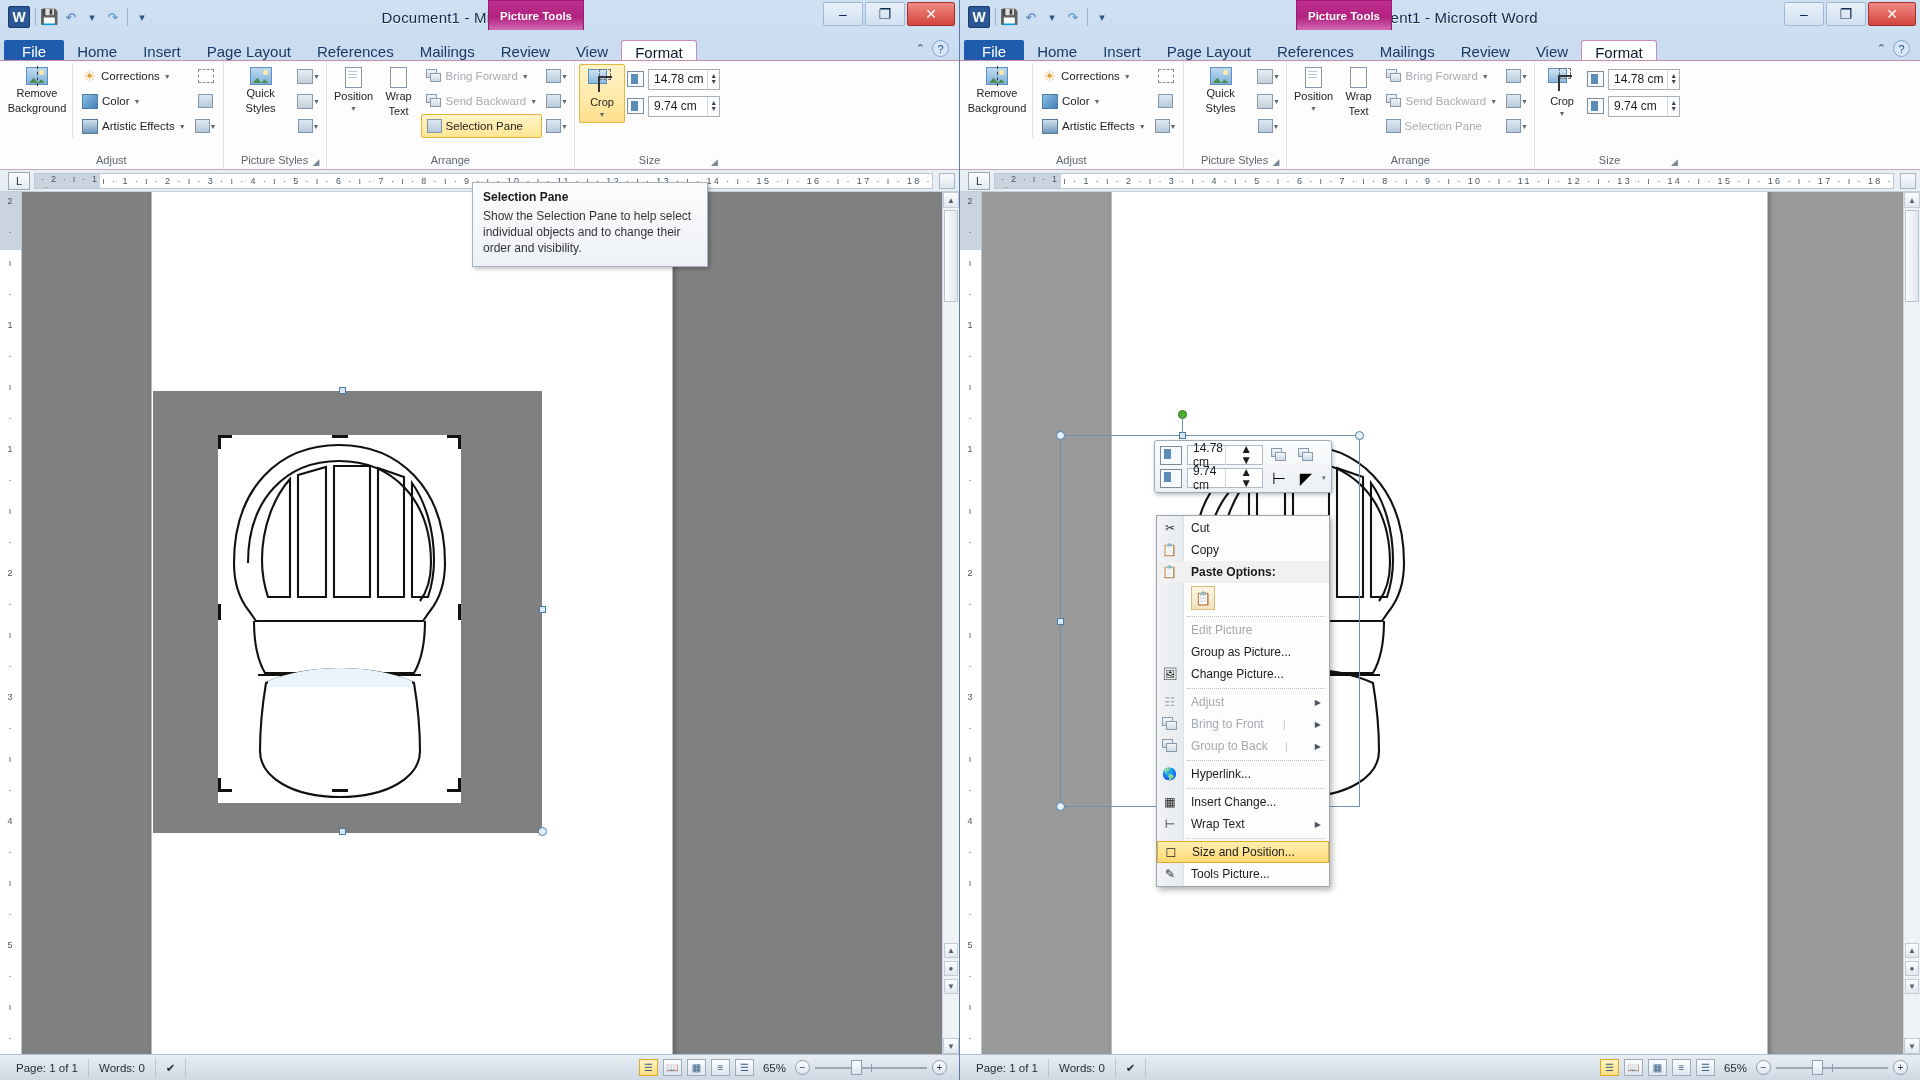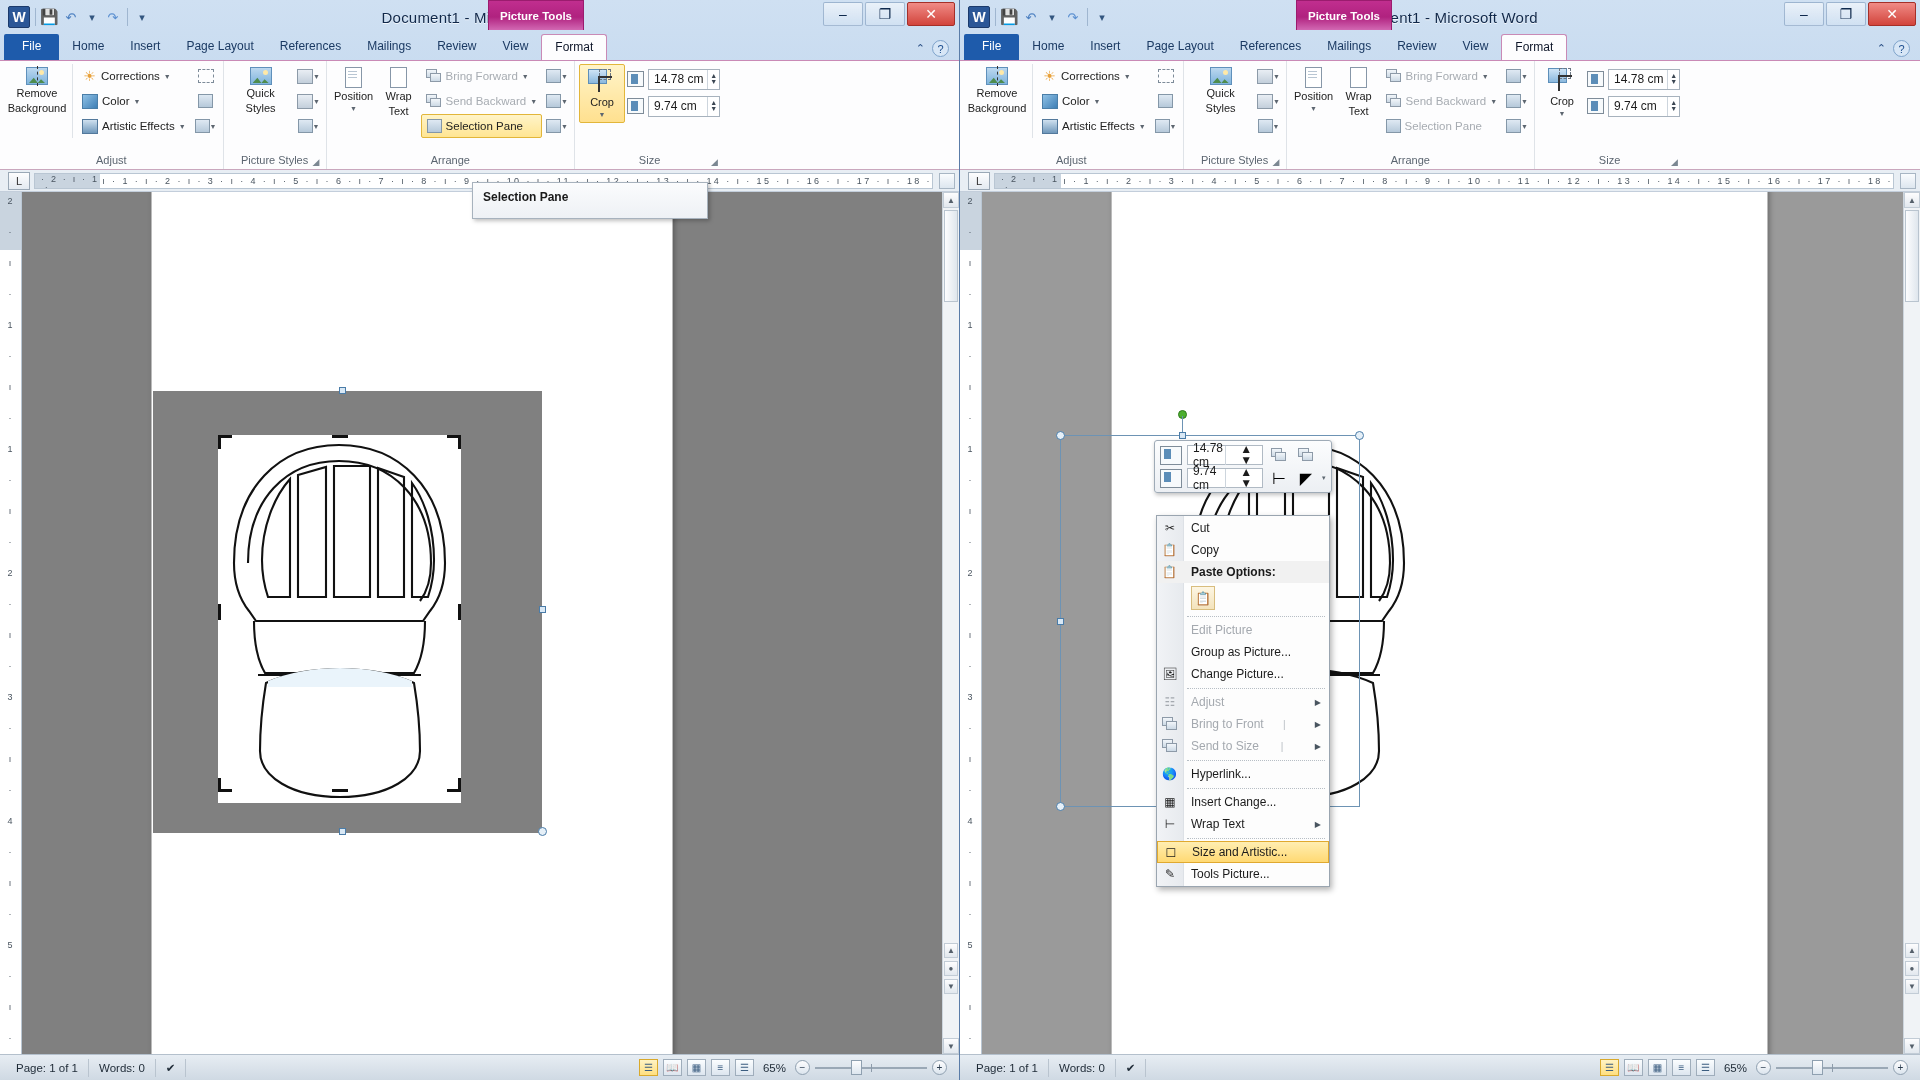--- a/index.html
+++ b/index.html
@@ -40,21 +40,21 @@
   .wbtn { width:40px; height:24px; display:flex; align-items:center; justify-content:center;
           color:#0f2a4d; font-size:14px;
           background:linear-gradient(180deg,rgba(255,255,255,.55),rgba(255,255,255,.08));
           border:1px solid rgba(120,150,185,.6); border-radius:2px; margin-left:2px; }
   .wbtn.close { background:linear-gradient(180deg,#f08b86,#d2443c); border-color:#a52f28;
                 color:#fff; width:48px; }
 
   
   .tabrow { position:relative; height:26px; display:flex; align-items:flex-end;
             padding-left:4px; }
-  .tab { height:26px; padding:0 13px; line-height:24px; font-size:12px;
+  .tab { height:20px; padding:0 13px; line-height:24px; font-size:15px;
          color:#1b3a63; white-space:nowrap; }
   .tab.file { background:#1e5bab; color:#fff; border-radius:2px 2px 0 0; padding:0 18px; }
   .tab.active { background:#fdfdfe; border:1px solid #c98ab6; border-bottom:none;
                 color:#0f172a; border-radius:3px 3px 0 0; }
   .tabright { margin-left:auto; display:flex; align-items:center; gap:7px;
               padding-right:10px; padding-bottom:3px; }
   .helpi { width:17px; height:17px; border-radius:50%; background:#d7e6f6;
            border:1px solid #7ea3cb; color:#1d4f8f; font-size:11px;
            display:flex; align-items:center; justify-content:center; }
   .mini { color:#2a4f85; font-size:11px; }
@@ -540,20 +540,21 @@
               <div class="ztick"></div>
               <div class="zthumb"></div>
           </div>
           <div class="zbtn">+</div>
         </div>
       </div>
     </div>
 
     <div class="tooltip" style="left:472px; top:182px;">
       <div class="tt-title">Selection Pane</div>
+      <div class="tt-body">Show the Selection Pane to help select individual objects and to change their order and visibility.</div>
     </div>
   </div>
 
   <div class="win right">
     <div class="chrome"></div>
 
     <div style="position:relative; display:flex; flex-direction:column; height:100%;">
 
       <div class="titlebar">
         <div class="qat">
@@ -912,21 +913,21 @@
         <span class="bar">|</span>
         <span class="arrow">▶</span>
       </div>
       <div class="mi dis">
         <span class="mico">
             <span class="ic ic-stack">
               <b></b>
               <b></b>
             </span>
           </span>
-        <span>Send to Size</span>
+        <span>Group to Back</span>
         <span class="bar">|</span>
         <span class="arrow">▶</span>
       </div>
       <div class="msep"></div>
       <div class="mi">
         <span class="mico">🌎</span>
         <span>Hyperlink...</span>
       </div>
       <div class="msep"></div>
       <div class="mi">
@@ -934,21 +935,21 @@
         <span>Insert Change...</span>
       </div>
       <div class="mi">
         <span class="mico">⊢</span>
         <span>Wrap Text</span>
         <span class="arrow">▶</span>
       </div>
       <div class="msep"></div>
       <div class="mi hl">
         <span class="mico">☐</span>
-        <span>Size and Artistic...</span>
+        <span>Size and Position...</span>
       </div>
       <div class="mi">
         <span class="mico">✎</span>
         <span>Tools Picture...</span>
       </div>
     </div>
   </div>
 </div>
 
 </body></html>

